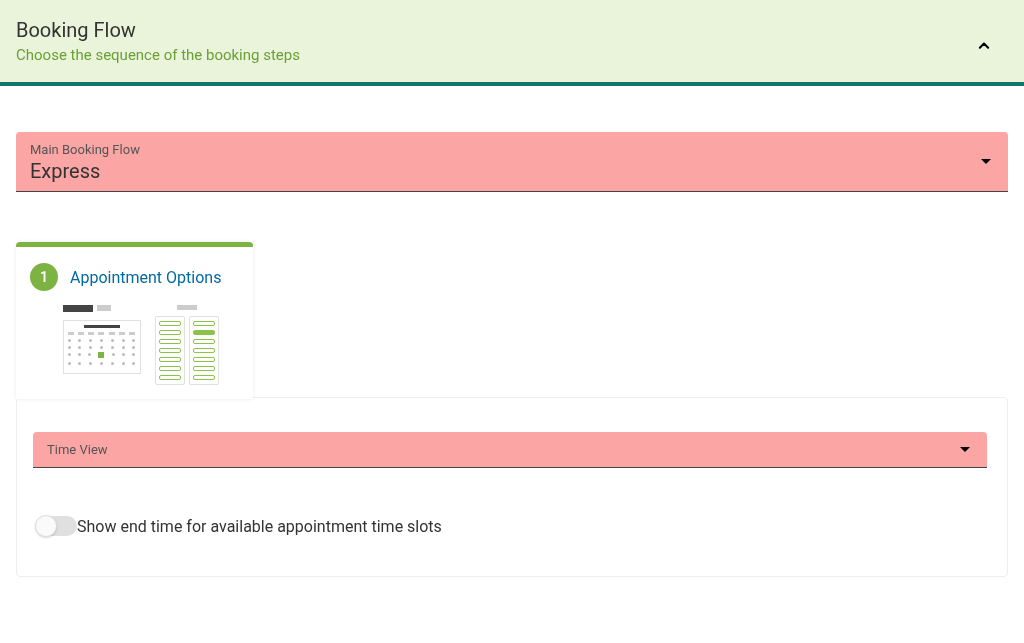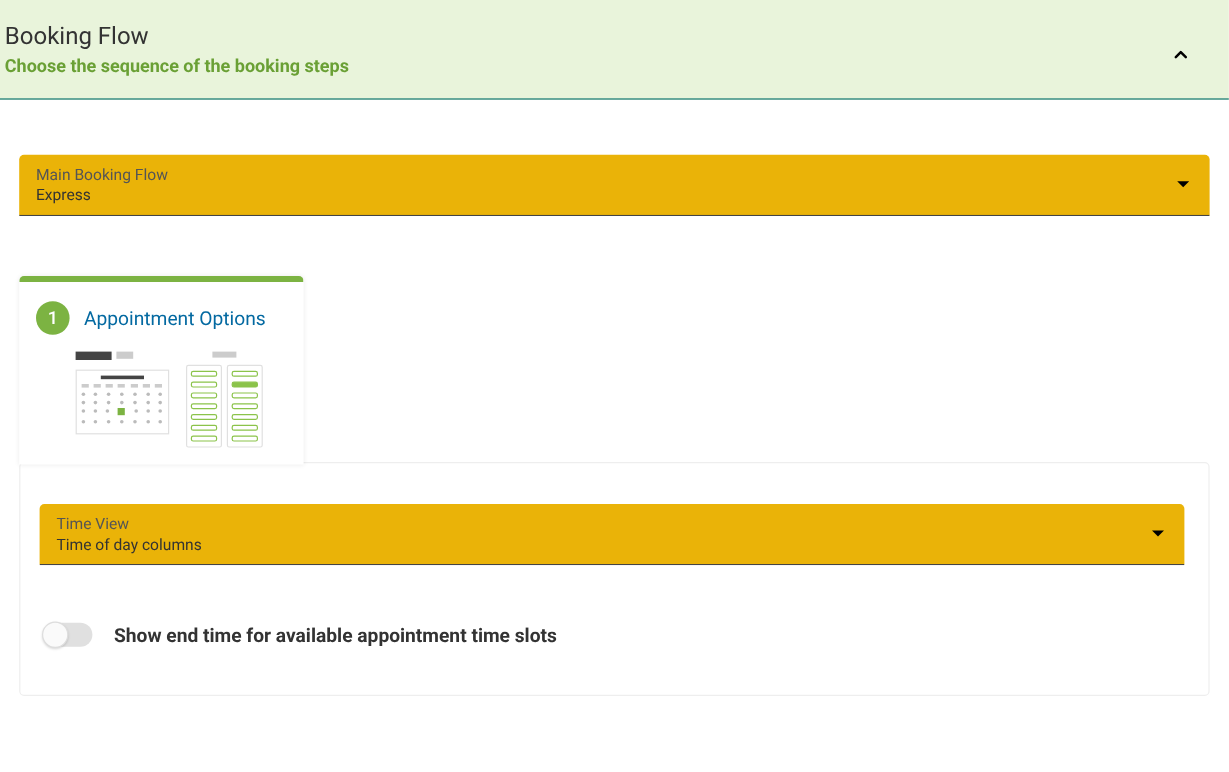--- a/index.html
+++ b/index.html
@@ -4,61 +4,60 @@
 <style>
   * { box-sizing: border-box; margin: 0; padding: 0; }
   body {
     font-family: -apple-system, BlinkMacSystemFont, "Segoe UI", Roboto, Helvetica, Arial, sans-serif;
     background: #fff;
     color: #333;
     width: 1024px;
   }
   .header {
     background: #e9f4db;
-    padding: 18px 16px 18px 4px;
-    border-bottom: 1px solid #0f766e;
+    padding: 18px 16px 18px 16px;
+    border-bottom: 4px solid #0f766e;
     position: relative;
   }
   .header-title {
     font-size: 20px;
     font-weight: 400;
     color: #333;
     margin-bottom: 4px;
   }
   .header-sub {
     font-size: 15px;
     color: #6aa035;
-    font-weight: bold;
   }
   .header-chevron {
     position: absolute;
     right: 30px;
     top: 36px;
     cursor: pointer;
   }
   .content {
     padding: 0 16px;
   }
   .select-field {
-    background: #eab308;
+    background: #fca5a5;
     border-bottom: 1px solid #444;
     padding: 10px 14px 8px 14px;
     position: relative;
     border-top-left-radius: 4px;
     border-top-right-radius: 4px;
     cursor: pointer;
     margin-top: 46px;
   }
   .select-label {
     font-size: 13px;
     color: #555;
     margin-bottom: 2px;
   }
   .select-value {
-    font-size: 13px;
+    font-size: 20px;
     color: #333;
   }
   .select-arrow {
     position: absolute;
     right: 16px;
     top: 50%;
     transform: translateY(-50%);
   }
   .step-tab {
     margin-top: 50px;
@@ -143,24 +142,23 @@
     border:1px solid #eee;
     border-radius:4px;
     padding: 34px 20px 40px 16px;
     position: relative;
     z-index:1;
   }
   .panel .select-field { margin-top:0; }
   .toggle-row {
     display:flex;
     align-items:flex-end;
-    gap:18px;
+    gap:0;
     margin-top: 48px;
     padding-left: 4px;
-    font-weight: bold;
   }
   .toggle {
     width:40px; height:20px;
     background:#e0e0e0;
     border-radius:20px;
     position:relative;
     cursor:pointer;
   }
   .toggle-knob {
     width:22px; height:22px;
@@ -284,21 +282,20 @@
               <div class="slot"></div>
           </div>
         </div>
       </div>
     </div>
   </div>
 
   <div class="panel">
     <div class="select-field">
       <div class="select-label">Time View</div>
-      <div class="select-value">Time of day columns</div>
       <div class="select-arrow">
         <svg width="12" height="8" viewBox="0 0 12 8">
             <path d="M1 1l5 5 5-5" fill="#000"></path>
           </svg>
       </div>
     </div>
 
     <div class="toggle-row">
       <div class="toggle">
         <div class="toggle-knob"></div>

